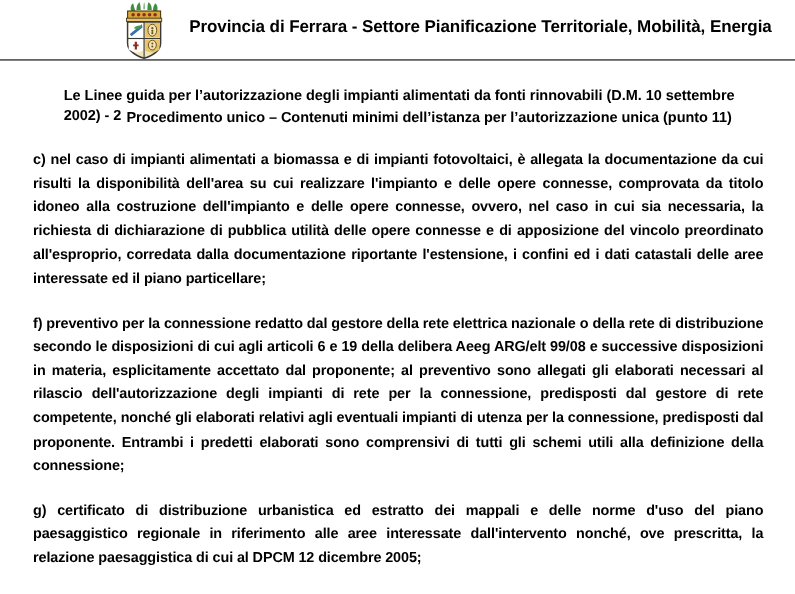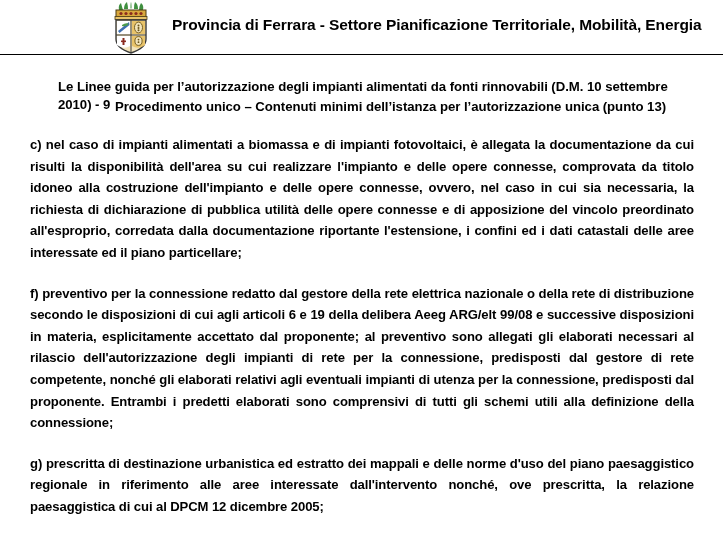--- a/index.html
+++ b/index.html
@@ -141,27 +141,27 @@
       <circle cx="28.5" cy="38.6" r="0.9" fill="#6b5518"></circle>
       <circle cx="28.5" cy="41.2" r="0.9" fill="#6b5518"></circle>
     </svg>
   </div>
 
   <div id="header-title">Provincia di Ferrara - Settore Pianificazione Territoriale, Mobilità, Energia</div>
 
   <div id="header-rule"></div>
 </div>
 
-<div id="subtitle-a">Le Linee guida per l’autorizzazione degli impianti alimentati da fonti rinnovabili (D.M. 10 settembre 2010) - 9</div>
+<div id="subtitle-a">Le Linee guida per l’autorizzazione degli impianti alimentati da fonti rinnovabili (D.M. 10 settembre 2002) - 2</div>
 
-<div id="subtitle-b">Procedimento unico – Contenuti minimi dell’istanza per l’autorizzazione unica (punto 13)</div>
+<div id="subtitle-b">Procedimento unico – Contenuti minimi dell’istanza per l’autorizzazione unica (punto 11)</div>
 
 <div id="body-text">
 
   <p><span>c) nel caso di impianti alimentati </span><span class="u">a biomassa e di impianti fotovoltaici</span><span>, è allegata la </span><span class="u">documentazione da cui risulti la disponibilità dell'area su cui realizzare l'impianto e delle opere connesse</span><span>, comprovata da titolo idoneo alla costruzione dell'impianto e delle opere connesse, </span><span class="u">ovvero, nel caso in cui sia necessaria, la richiesta di dichiarazione di pubblica utilità delle opere connesse e di apposizione del vincolo preordinato all'esproprio</span><span>, corredata dalla documentazione riportante l'estensione, i confini ed i dati catastali delle aree interessate ed il piano particellare;</span></p>
 
   <p><span>f) </span><span class="u">preventivo per la connessione redatto dal gestore della rete elettrica nazionale o della rete di distribuzione</span><span> secondo le disposizioni di cui agli articoli 6 e 19 della delibera Aeeg ARG/elt 99/08 e successive disposizioni in materia, esplicitamente accettato dal proponente; </span><span class="u">al preventivo sono allegati gli elaborati necessari al rilascio dell'autorizzazione degli impianti di rete per la connessione, predisposti dal gestore di rete competente,</span><span> nonché gli elaborati relativi agli eventuali impianti di utenza per la connessione, predisposti dal proponente. Entrambi i predetti elaborati sono comprensivi di tutti gli schemi utili alla definizione della connessione;</span></p>
 
-  <p><span>g) </span><span class="u">prescritta di destinazione urbanistica</span><span> ed estratto dei mappali e delle norme d'uso del piano paesaggistico regionale in riferimento alle aree interessate dall'intervento nonché, ove prescritta, la relazione paesaggistica di cui al DPCM 12 dicembre 2005;</span></p>
+  <p><span>g) </span><span class="u">certificato di distribuzione urbanistica</span><span> ed estratto dei mappali e delle norme d'uso del piano paesaggistico regionale in riferimento alle aree interessate dall'intervento nonché, ove prescritta, la relazione paesaggistica di cui al DPCM 12 dicembre 2005;</span></p>
 
   <p><span>h) ove prescritta, documentazione prevista dal D.Lgs. 4/2008 per la </span><span class="u">verifica di assoggettabilità alla valutazione di impatto ambientale ovvero per la valutazione di impatto ambientale e la valutazione di incidenza</span></p>
 
 </div>
 
 </body></html>

